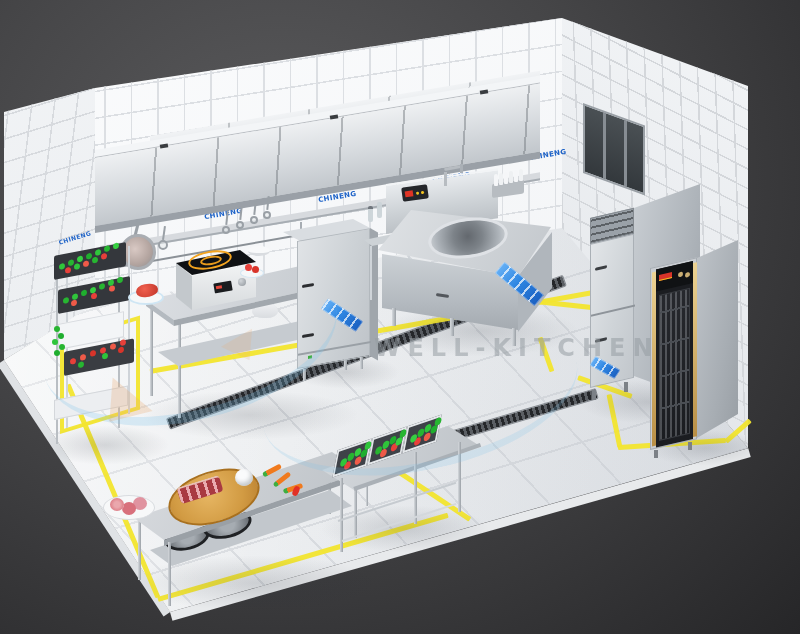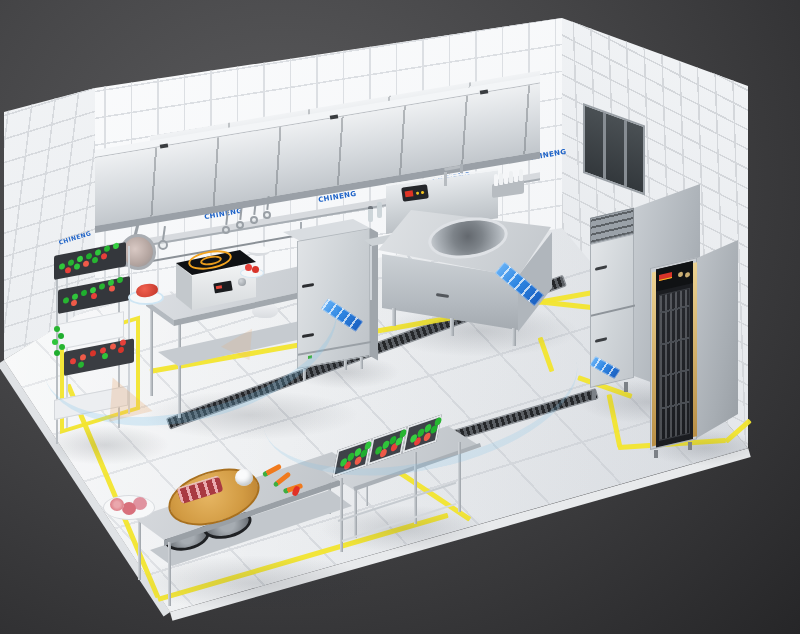--- a/index.html
+++ b/index.html
@@ -331,14 +331,15 @@
 
   <div class="s" style="left:40px;top:260px;width:300px;height:160px;border-radius:50%;
     border-bottom:10px solid rgba(125,195,235,.25);transform:rotate(-14deg);z-index:55;"></div>
   <div class="s" style="left:260px;top:320px;width:320px;height:150px;border-radius:50%;
     border-bottom:8px solid rgba(125,195,235,.2);transform:rotate(-12deg);z-index:55;"></div>
   <div class="s" style="left:95px;top:390px;width:0;height:0;
     border-left:26px solid transparent;border-right:26px solid transparent;border-top:36px solid rgba(235,170,110,.28);transform:rotate(40deg);z-index:55;"></div>
   <div class="s" style="left:225px;top:336px;width:0;height:0;
     border-left:18px solid transparent;border-right:18px solid transparent;border-top:26px solid rgba(235,170,110,.2);transform:rotate(-30deg);z-index:55;"></div>
 
+  <div class="wm-en">WELL-KITCHEN</div>
 
 </div>
 
 </body></html>

